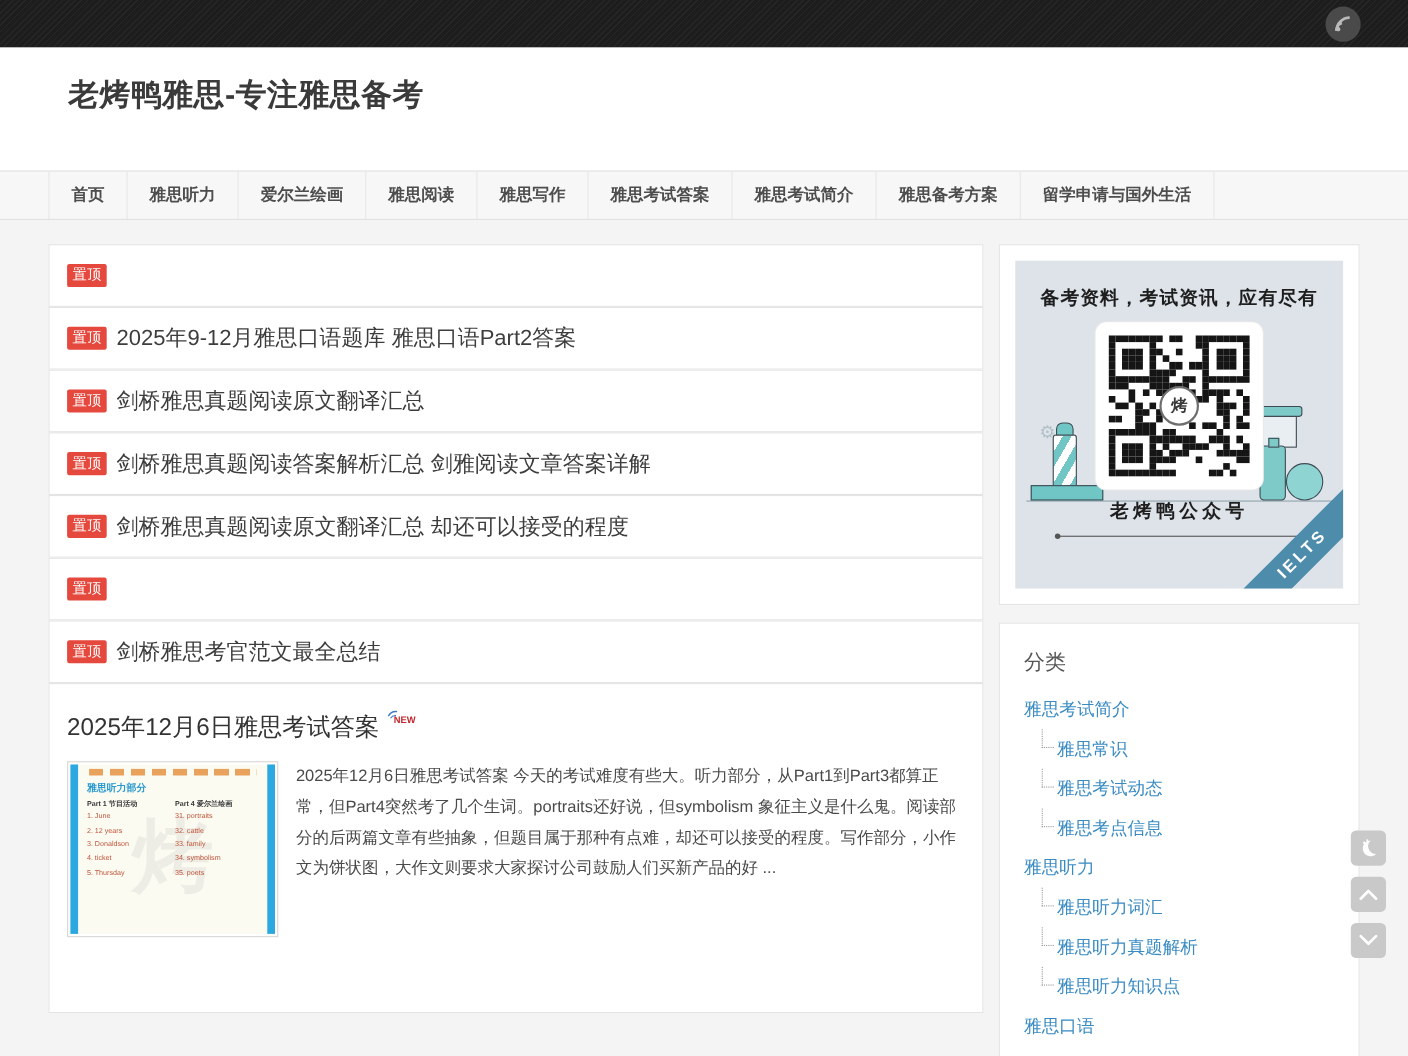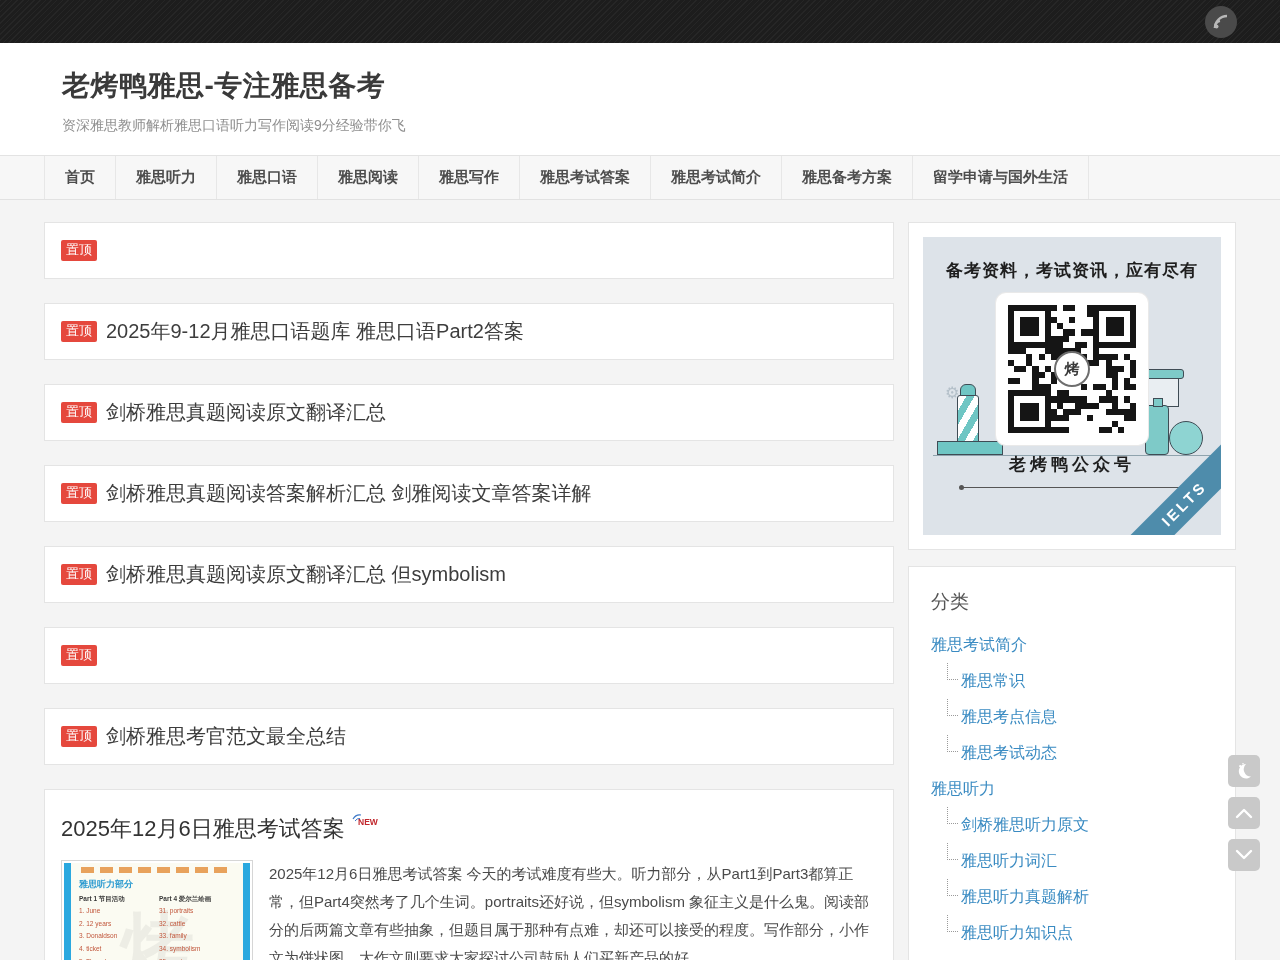--- a/index.html
+++ b/index.html
@@ -43,21 +43,21 @@
   .searchbox input { flex:1; border:none; outline:none; background:transparent; padding:0 12px; font-size:14px; color:#333; font-family:inherit; }
   .searchbox input::placeholder { color:#999; }
   .search-go { border:none; background:none; color:#8a8a8a; font-size:14px; padding:0 10px 0 0; cursor:pointer; font-family:inherit; }
 
   
   .content { display:flex; padding:22px 44px 0; }
   .main-col { width:850px; flex:none; }
   .side-col { width:328px; flex:none; margin-left:14px; }
 
   
-  .card { background:#fff; border:1px solid #e4e4e4; margin-bottom:24px; }
+  .card { background:#fff; border:1px solid #e4e4e4; }
   .pinned { height:57px; display:flex; align-items:center; padding:0 16px; cursor:pointer; }
   .badge {
     background:#e5483d; color:#fff; font-size:13px; line-height:1.25; padding:2px 5px;
     border-radius:2px; margin-right:9px; flex:none;
   }
   .pin-title { font-size:20px; color:#3d3d3d; text-decoration:none; white-space:nowrap; overflow:hidden; }
 
   
   .latest { padding:16px; height:300px; }
   .latest h2 { margin:2px 0 16px; font-size:22px; font-weight:400; color:#333; }
@@ -164,27 +164,26 @@
           <path d="M3 15 A12 12 0 0 1 15 3"></path>
           <path d="M3 10 A7 7 0 0 1 8 3" transform="translate(0,5) scale(0.99)"></path>
         </g>
         <circle cx="4.5" cy="13.5" r="2" fill="#b9b9b9"></circle>
       </svg>
     </a>
   </div>
 
   <header class="site-header">
     <h1 class="site-title">老烤鸭雅思-专注雅思备考</h1>
-    <p class="site-tagline">资深雅思教师解析雅思口语听力写作阅读9分经验带你飞</p>
   </header>
 
   <nav class="navbar">
     <div class="nav-item">首页</div>
     <div class="nav-item">雅思听力</div>
-    <div class="nav-item">雅思口语</div>
+    <div class="nav-item">爱尔兰绘画</div>
     <div class="nav-item">雅思阅读</div>
     <div class="nav-item">雅思写作</div>
     <div class="nav-item">雅思考试答案</div>
     <div class="nav-item">雅思考试简介</div>
     <div class="nav-item">雅思备考方案</div>
     <div class="nav-item">留学申请与国外生活</div>
   </nav>
 
   <div class="content">
 
@@ -200,21 +199,21 @@
       <article class="card pinned">
         <span class="badge">置顶</span>
         <a class="pin-title">剑桥雅思真题阅读原文翻译汇总</a>
       </article>
       <article class="card pinned">
         <span class="badge">置顶</span>
         <a class="pin-title">剑桥雅思真题阅读答案解析汇总 剑雅阅读文章答案详解</a>
       </article>
       <article class="card pinned">
         <span class="badge">置顶</span>
-        <a class="pin-title">剑桥雅思真题阅读原文翻译汇总 但symbolism</a>
+        <a class="pin-title">剑桥雅思真题阅读原文翻译汇总 却还可以接受的程度</a>
       </article>
       <article class="card pinned">
         <span class="badge">置顶</span>
       </article>
       <article class="card pinned">
         <span class="badge">置顶</span>
         <a class="pin-title">剑桥雅思考官范文最全总结</a>
       </article>
 
       <article class="card latest">
@@ -504,24 +503,23 @@
           <div class="qr-bottom">老烤鸭公众号</div>
           <div class="qr-line"></div>
           <div class="ribbon">IELTS</div>
         </div>
       </div>
 
       <div class="widget cats">
         <h3>分类</h3>
         <a class="cat-parent">雅思考试简介</a>
         <a class="cat-child">雅思常识</a>
+        <a class="cat-child">雅思考试动态</a>
         <a class="cat-child">雅思考点信息</a>
-        <a class="cat-child">雅思考试动态</a>
         <a class="cat-parent">雅思听力</a>
-        <a class="cat-child">剑桥雅思听力原文</a>
         <a class="cat-child">雅思听力词汇</a>
         <a class="cat-child">雅思听力真题解析</a>
         <a class="cat-child">雅思听力知识点</a>
         <a class="cat-parent">雅思口语</a>
       </div>
 
     </aside>
   </div>
 
   <div class="float-btns">

